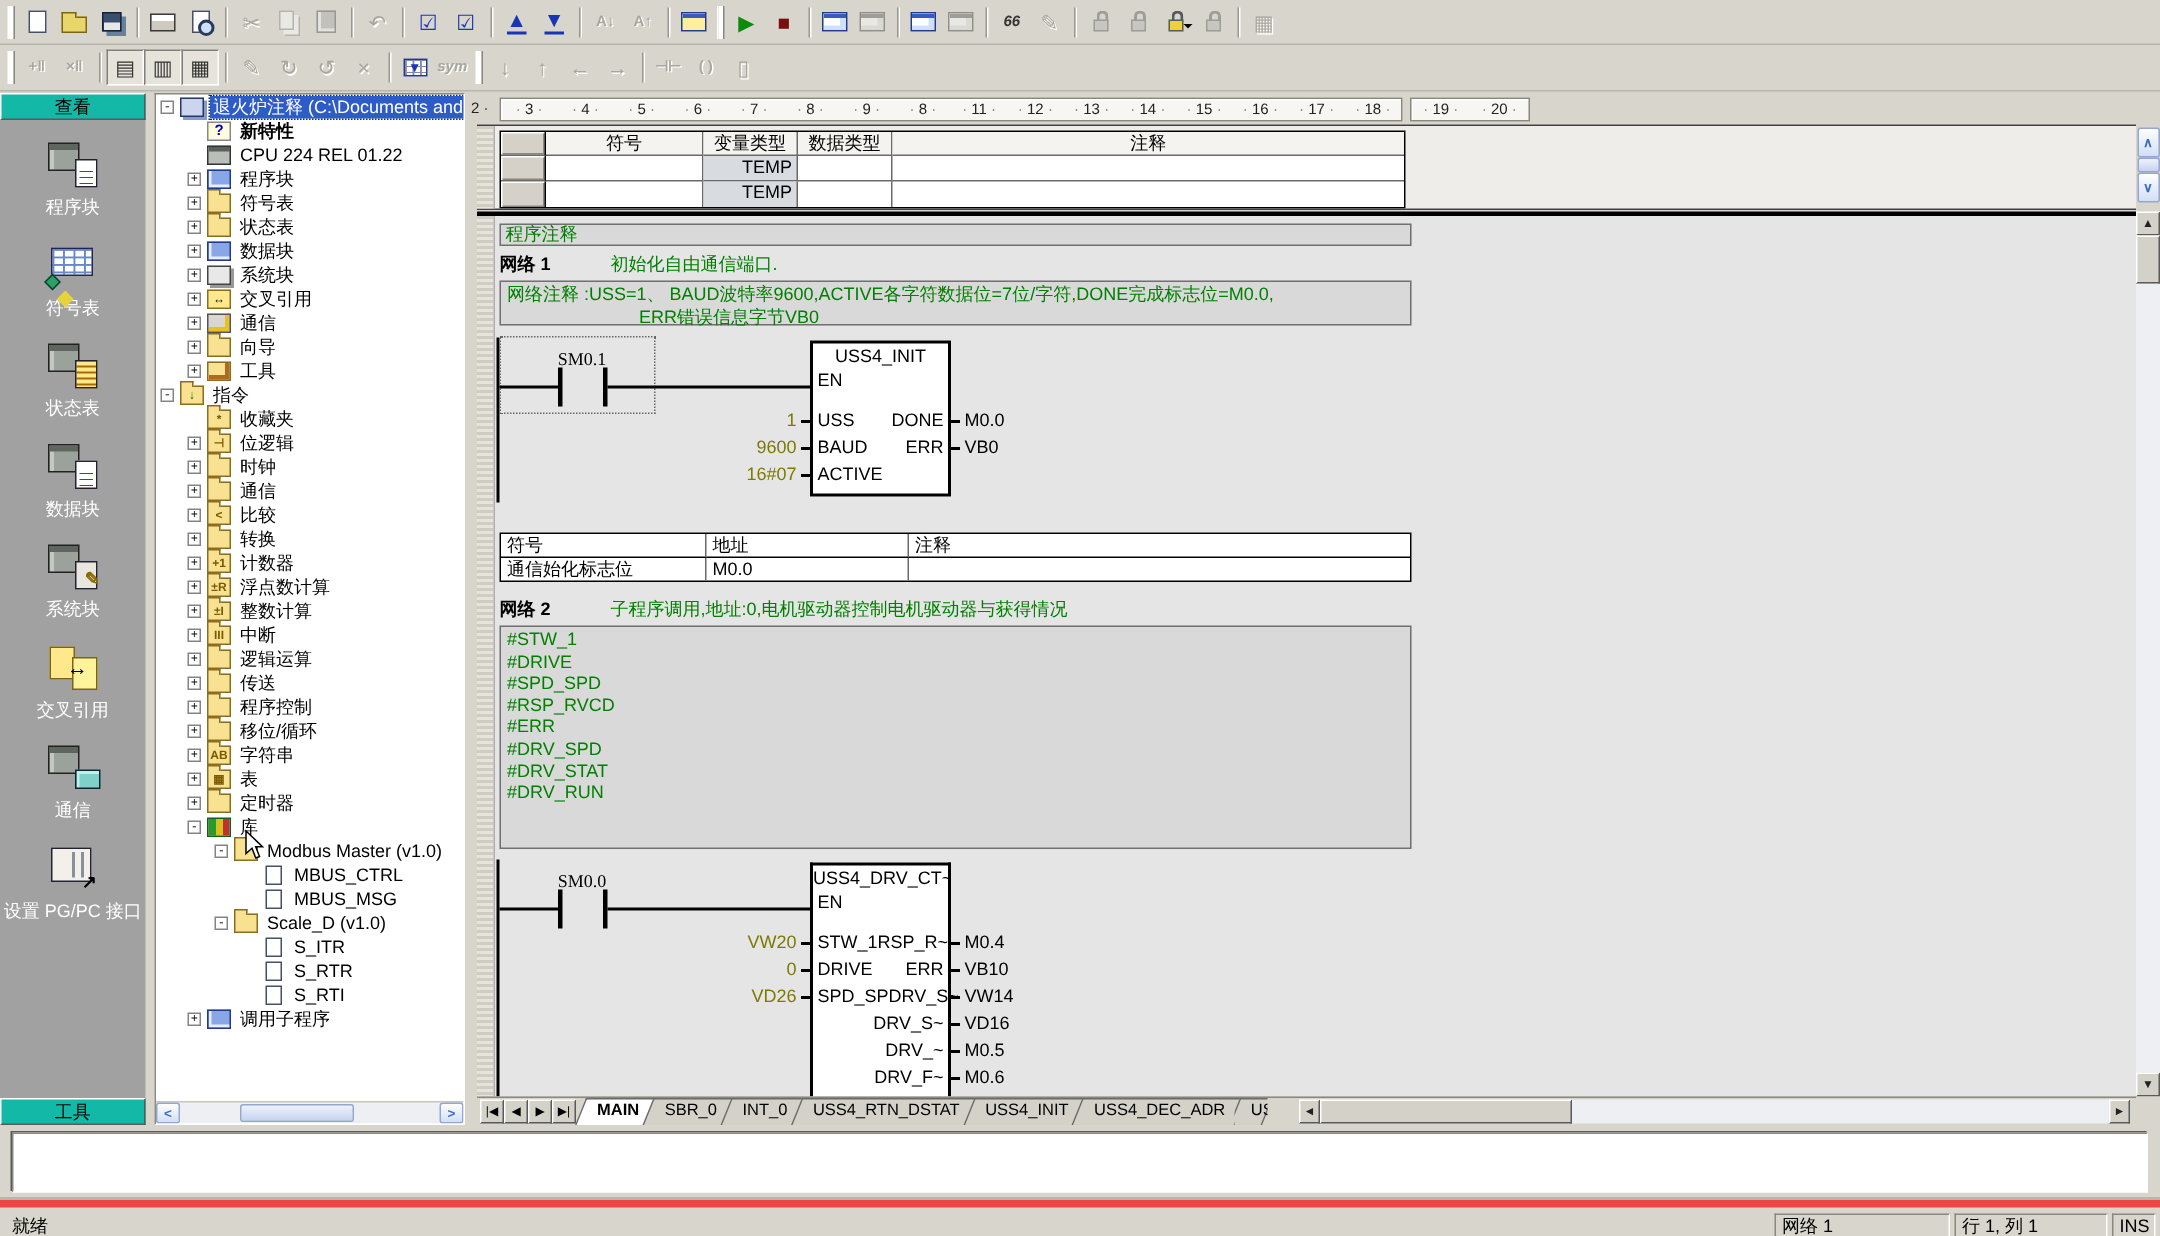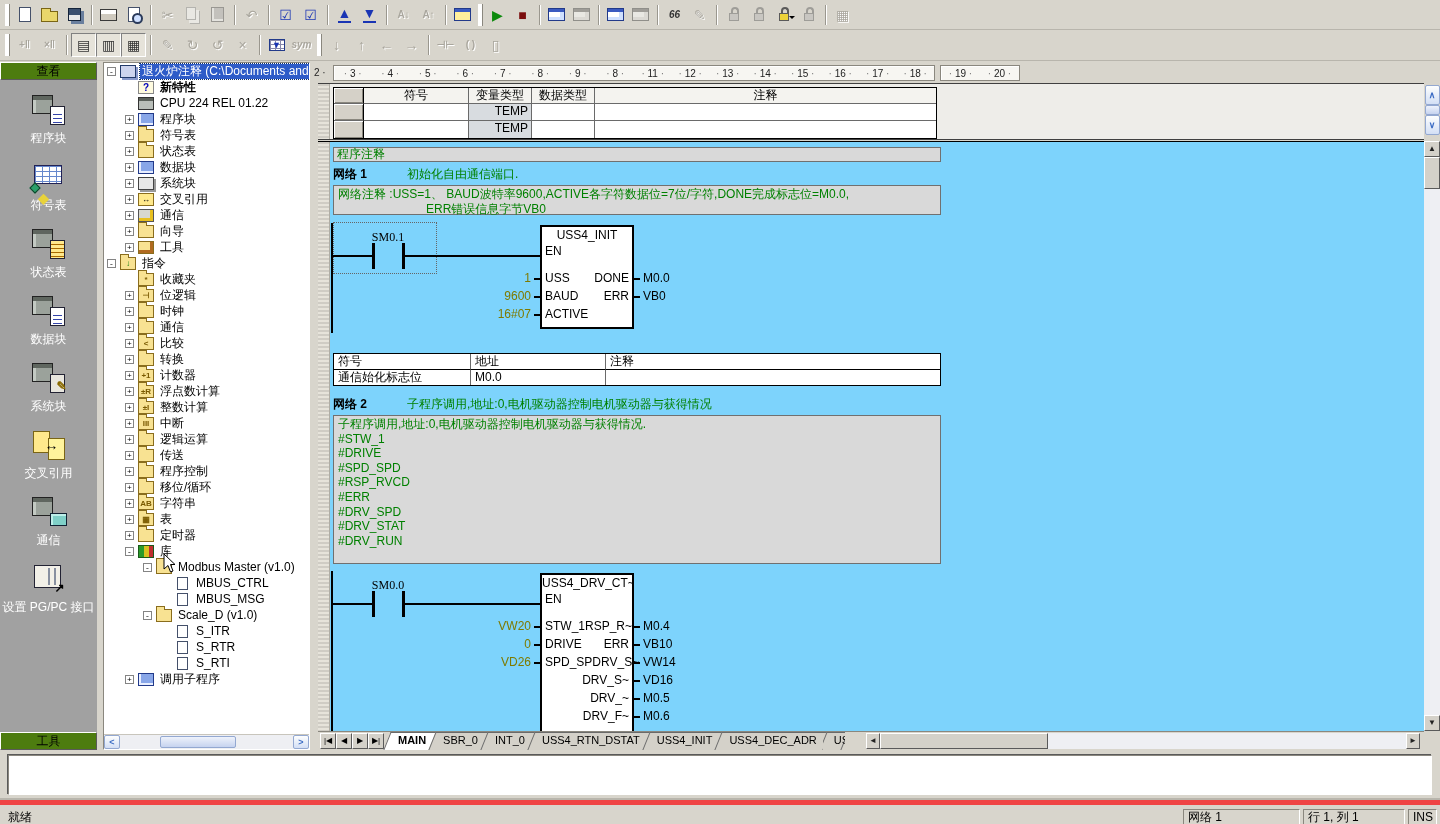--- a/index.html
+++ b/index.html
@@ -41,21 +41,21 @@
   .clock::before { content:""; position:absolute; left:1px; top:-7px; width:4px; height:5px; border:2px solid #5a5a5a; border-bottom:none; border-radius:4px 4px 0 0; }
   .clock.locky { background:#ecd23a; }
   .clock.locky::after { content:""; position:absolute; right:-7px; top:2px; border:3px solid transparent; border-top-color:#000; }
   .bluetbl { width:16px; height:12px; background:#fff; border:1px solid #223a8a; background-image:linear-gradient(#88a 1px,transparent 1px),linear-gradient(90deg,#88a 1px,transparent 1px); background-size:5px 4px; color:#1a35b4; font-size:9px; line-height:10px; text-align:center; }
 
   
   .main { position:absolute; left:0; top:62px; width:1440px; height:688px; }
 
   
   .sidebar { position:absolute; left:0; top:0; width:100px; height:688px; background:#a1a1a1; border-right:3px solid #d8d5cc; }
-  .sb-head,.sb-foot { height:18px; line-height:16px; text-align:center; background:#4d7c0f; border:1px solid; border-color:#fff #5a5a5a #5a5a5a #fff; font-size:12px; }
+  .sb-head,.sb-foot { height:18px; line-height:16px; text-align:center; background:#14b8a6; border:1px solid; border-color:#fff #5a5a5a #5a5a5a #fff; font-size:12px; }
   .sb-foot { position:absolute; bottom:0; left:0; right:0; }
   .sb-item { margin-top:13px; text-align:center; cursor:pointer; }
   .sb-label { display:block; color:#fff; font-size:12px; margin-top:2px; }
   .si { position:relative; display:inline-block; width:36px; height:32px; }
   .si i { position:absolute; display:block; }
   .si .p1 { left:1px; top:2px; width:21px; height:19px; background:#9ba29b; border:1px solid #222; box-shadow:inset 0 4px 0 #5f665f, inset 3px 0 0 #c2c9c2; }
   .si .p2 { right:2px; bottom:0; width:15px; height:19px; background:#fff; border:1px solid #223; background-image:repeating-linear-gradient(180deg,transparent 0 3px,#3344aa 3px 4px); background-size:9px 12px; background-repeat:no-repeat; background-position:2px 4px; }
   .si .sig { position:absolute; right:0; bottom:1px; font-size:12px; line-height:1; color:#000; font-weight:bold; }
   .si.ic-symtab .p1 { left:3px; top:5px; width:28px; height:19px; background:#fff; border:1px solid #225; box-shadow:none; background-image:linear-gradient(#6688cc 1px,transparent 1px),linear-gradient(90deg,#6688cc 1px,transparent 1px); background-size:7px 5px; }
   .si.ic-symtab .p2 { left:0; bottom:0; width:8px; height:8px; background:#2aa06a; border:1px solid #11402a; transform:rotate(45deg); background-image:none; box-shadow:14px 2px 0 #e8d23a; }
@@ -122,21 +122,21 @@
   .vrow:last-child .vc { border-bottom:none; }
   .vc.h { text-align:center; background:#f4f3ef; }
   .vc.rowhdr { background:#d5d1c8; border-right:1px solid #000; box-shadow:inset 1px 1px 0 #fff, inset -1px -1px 0 #8a877e; }
   .vc.c0 { width:30px; flex:none; } .vc.c1 { width:105px; flex:none; } .vc.c2 { width:63px; flex:none; } .vc.c3 { width:63px; flex:none; } .vc.c4 { flex:1; }
   .vc.temp { background:#d8dce0; } 
   .vsb { position:absolute; left:1106px; top:23px; width:16px; height:54px; display:flex; flex-direction:column; align-items:center; }
   .vsb .xpb { width:15px; height:20px; line-height:18px; }
   .vsb .vthumb { width:15px; height:10px; background:linear-gradient(#eef2fb,#c6d3ef); border:1px solid #93a8d1; border-radius:2px; }
 
   
-  .lpane { position:absolute; left:0; top:79px; width:1106px; height:590px; background:#7dd3fc; border-top:1px solid #000000; overflow:hidden; }
+  .lpane { position:absolute; left:0; top:79px; width:1106px; height:590px; background:#e5e5e5; border-top:3px solid #000000; overflow:hidden; }
   .grn { color:#008000; }
   .pcbar { position:absolute; left:15px; top:5px; width:608px; height:15px; background:#d9d9d9; border:1px solid #707070; font-size:12px; line-height:13px; padding-left:3px; }
   .nettitle { position:absolute; left:15px; height:16px; font-size:12px; white-space:nowrap; }
   .nettitle b { margin-right:40px; }
   .nt1 { top:24px; } .nt2 { top:254px; }
   .notebox { position:absolute; left:15px; width:608px; background:#d9d9d9; border:1px solid #707070; font-size:12px; line-height:14.6px; padding:1px 0 0 4px; }
   .nb1 { top:43px; height:30px; } .nb1 .ind { padding-left:88px; }
   .nb2 { top:273px; height:149px; }
   .rail { position:absolute; width:2px; background:#000; left:13px; }
   .rail.r1 { top:81px; height:110px; } .rail.r2 { top:429px; height:161px; }
@@ -882,21 +882,20 @@
           <div class="srow">
             <div class="sc s0">通信始化标志位</div>
             <div class="sc s1">M0.0</div>
             <div class="sc s2"></div>
           </div>
         </div>
 
         <div class="nettitle nt2"><b>网络 2</b><span class="grn">子程序调用,地址:0,电机驱动器控制电机驱动器与获得情况</span></div>
         <div class="notebox nb2">
 
-        <div class="grn">子程序调用,地址:0,电机驱动器控制电机驱动器与获得情况.</div>
             <div class="grn">#STW_1</div>
             <div class="grn">#DRIVE</div>
             <div class="grn">#SPD_SPD</div>
             <div class="grn">#RSP_RVCD</div>
             <div class="grn">#ERR</div>
             <div class="grn">#DRV_SPD</div>
             <div class="grn">#DRV_STAT</div>
             <div class="grn">#DRV_RUN</div>
           </div>
 

